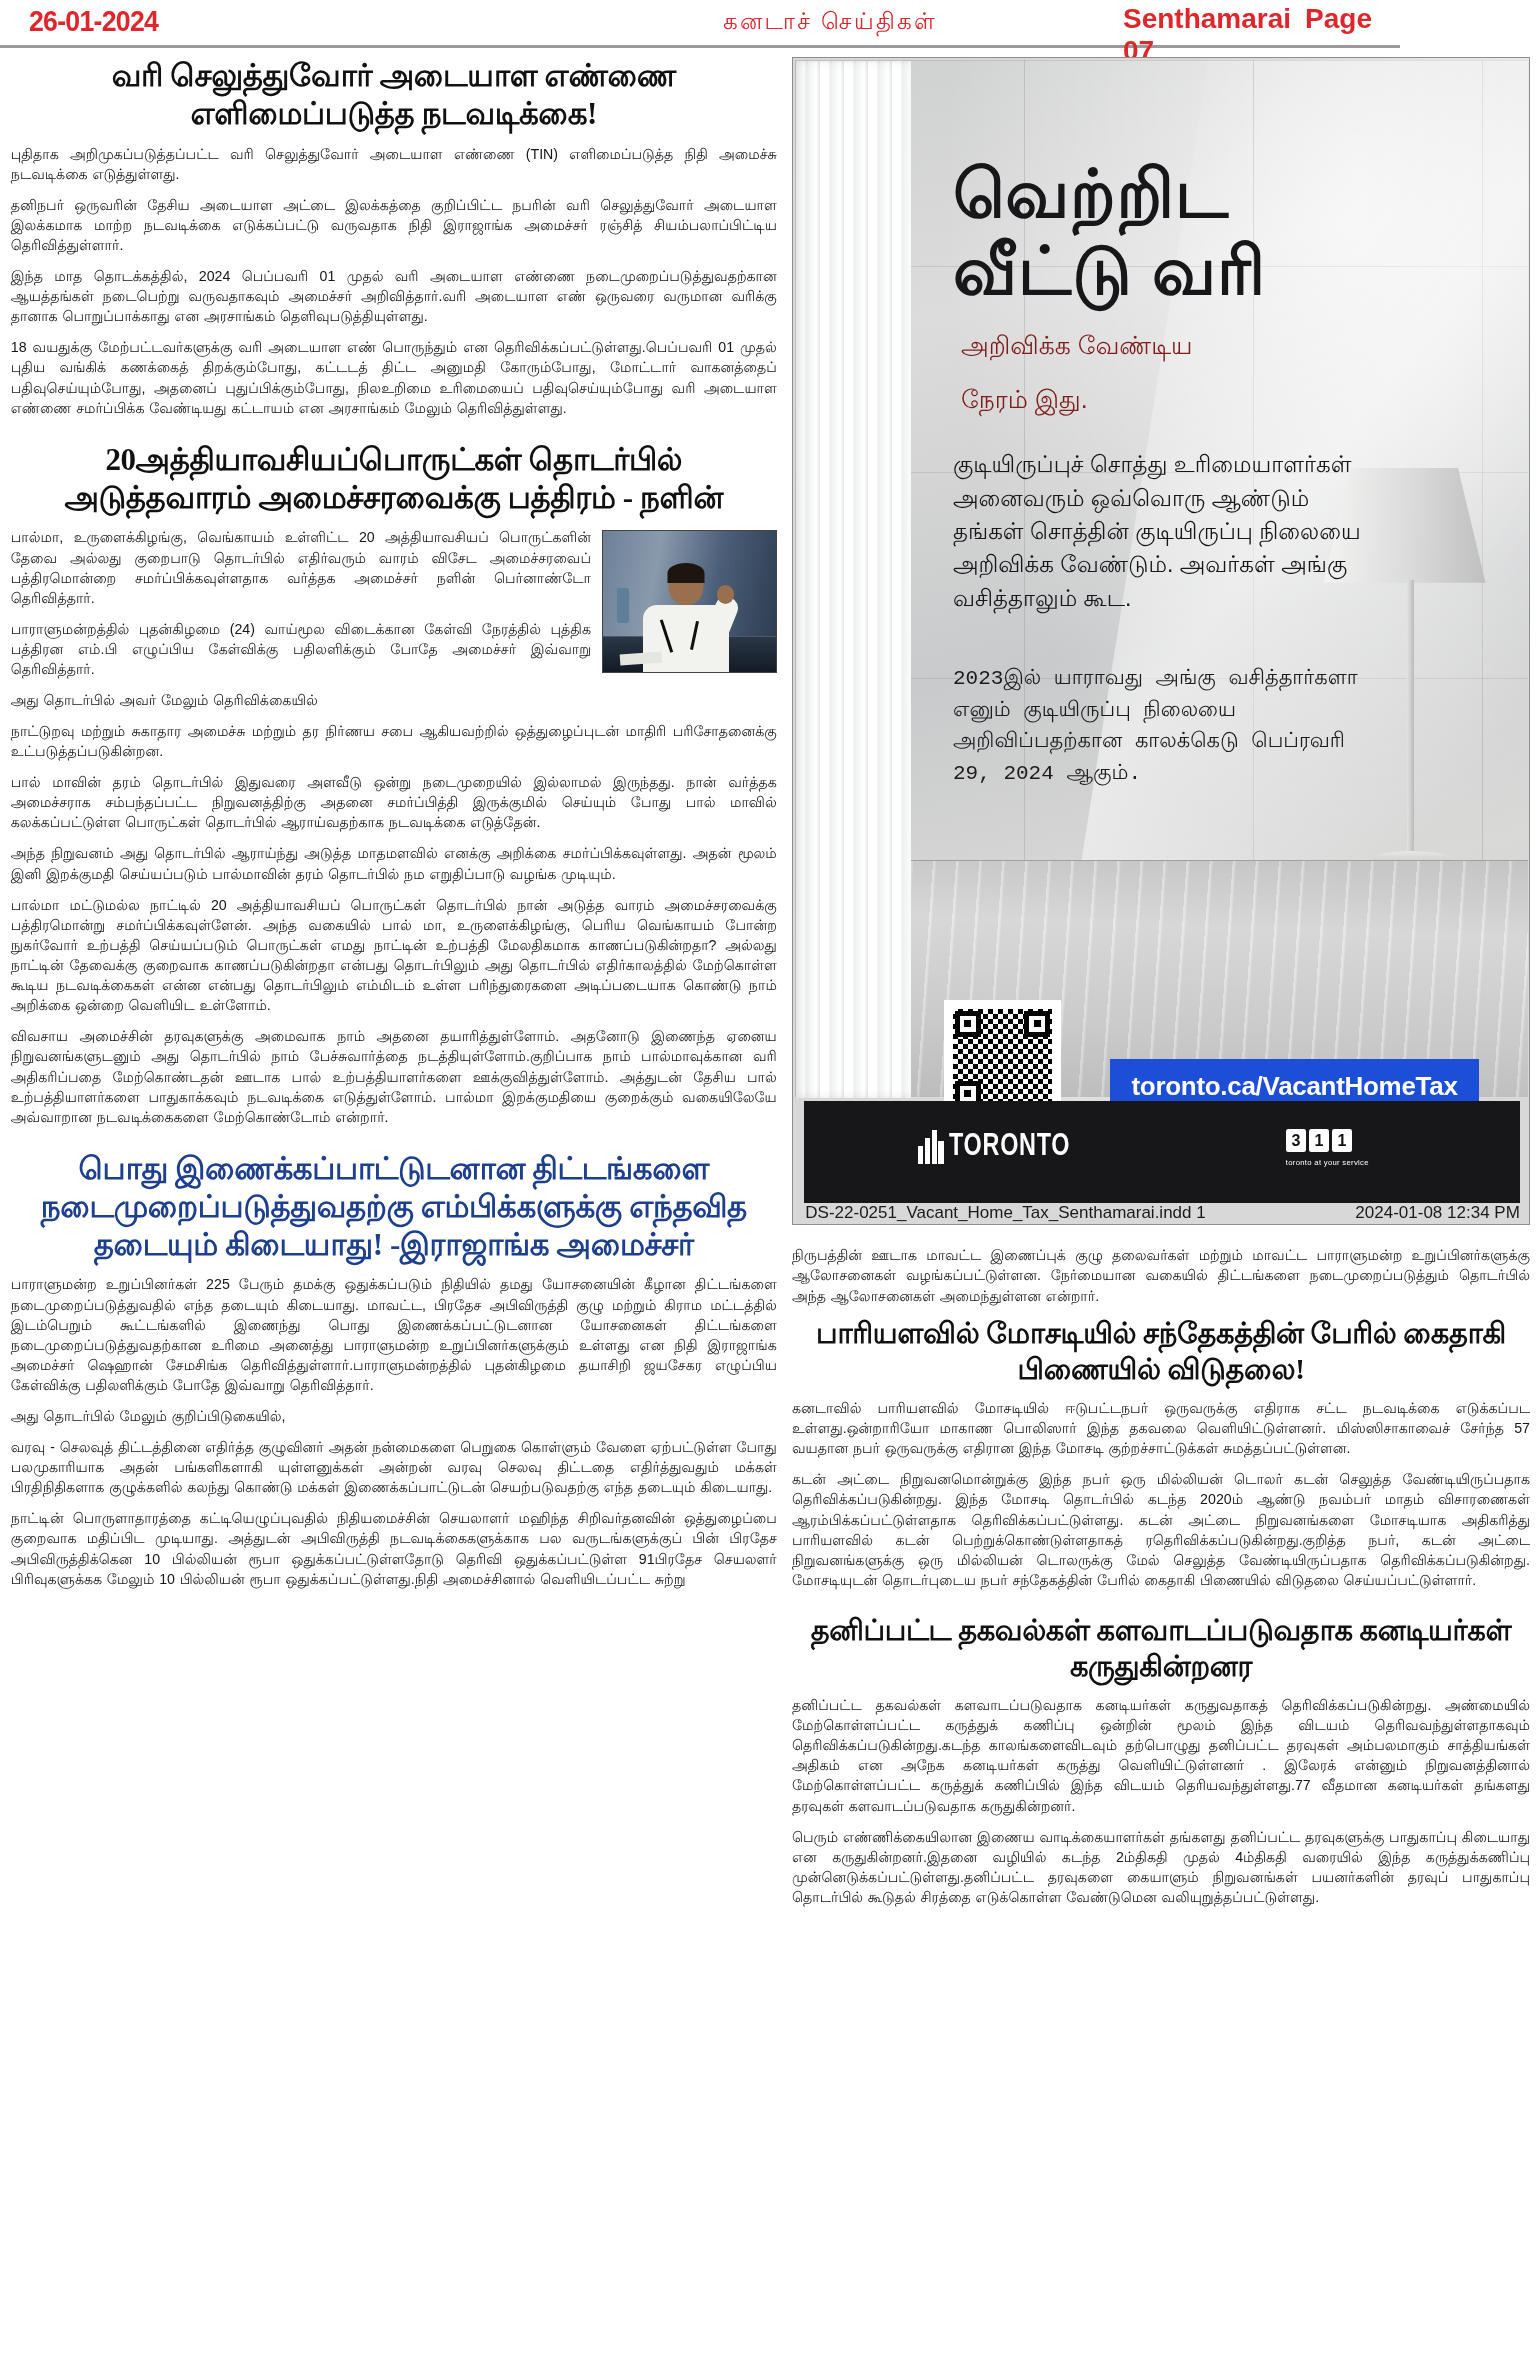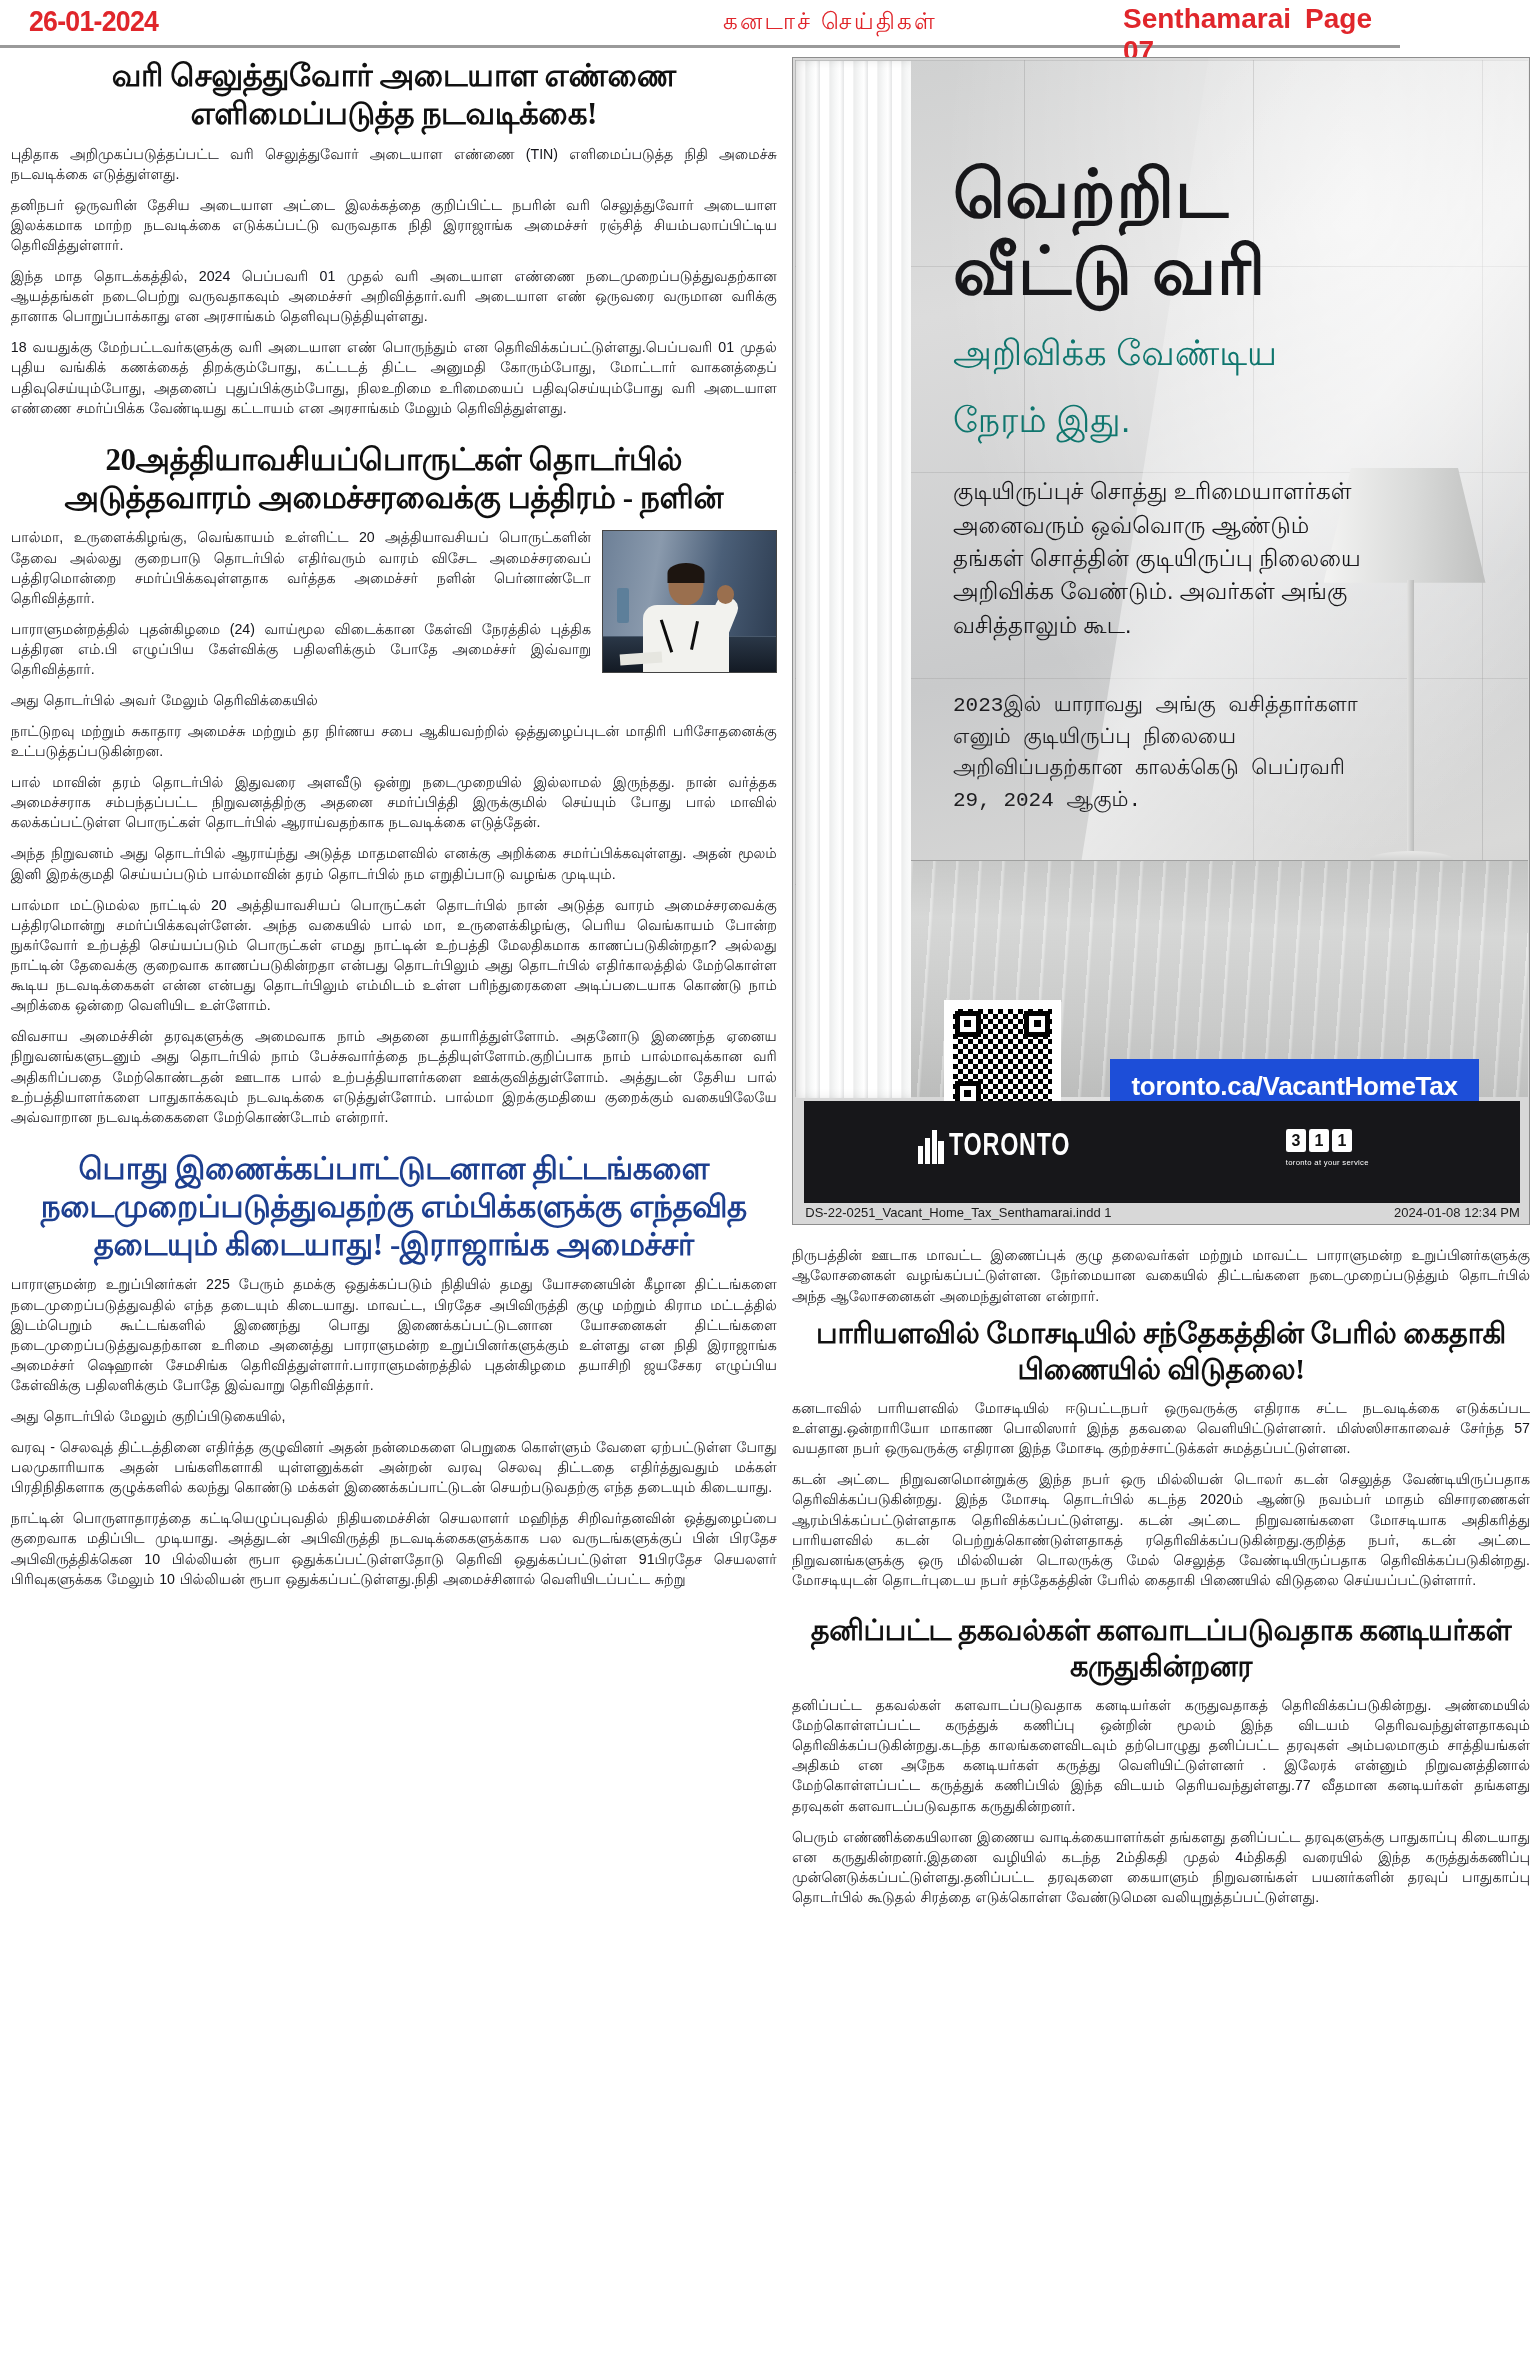--- a/index.html
+++ b/index.html
@@ -242,25 +242,25 @@
     font-family: "Liberation Sans", sans-serif;
     font-size: 67px;
     font-weight: 700;
     line-height: 1.14;
     color: #17171a;
     letter-spacing: 0.8px;
     margin: 0;
   }
   .ad-h2 {
     font-family: "Liberation Sans", sans-serif;
-    font-size: 35px;
+    font-size: 25px;
     font-weight: 400;
     line-height: 1.35;
-    color: #0f766e;
-    margin: 20px 0 0 0;
+    color: #7f1d1d;
+    margin: 20px 0 0 8px;
   }
   .ad-para {
     font-family: "Liberation Sans", sans-serif;
     font-size: 23px;
     line-height: 1.45;
     color: #17171a;
     margin: 32px 0 0 0;
     max-width: 431px;
   }
   .ad-para2 {
@@ -349,21 +349,21 @@
     display: flex; align-items: center; justify-content: center;
     border-radius: 2.3px;
   }
   .ad-311 .tag {
     color: #fff; font-size: 7.7px; margin-top: 5.4px; letter-spacing: 0.3px;
   }
   .ad-slug {
     position: absolute; left: 12.3px; right: 9.2px; bottom: 1.5px;
     height: 20px;
     display: flex; justify-content: space-between; align-items: center;
-    font-size: 13px; color: #1a1a1a;
+    font-size: 17px; color: #1a1a1a;
     font-family: "Liberation Sans", sans-serif;
   }
 
   .spacer-sm { height: 12.3px; }
   .spacer-md { height: 20px; }
 </style>
 </head>
 <body>
 
 <div class="masthead">

